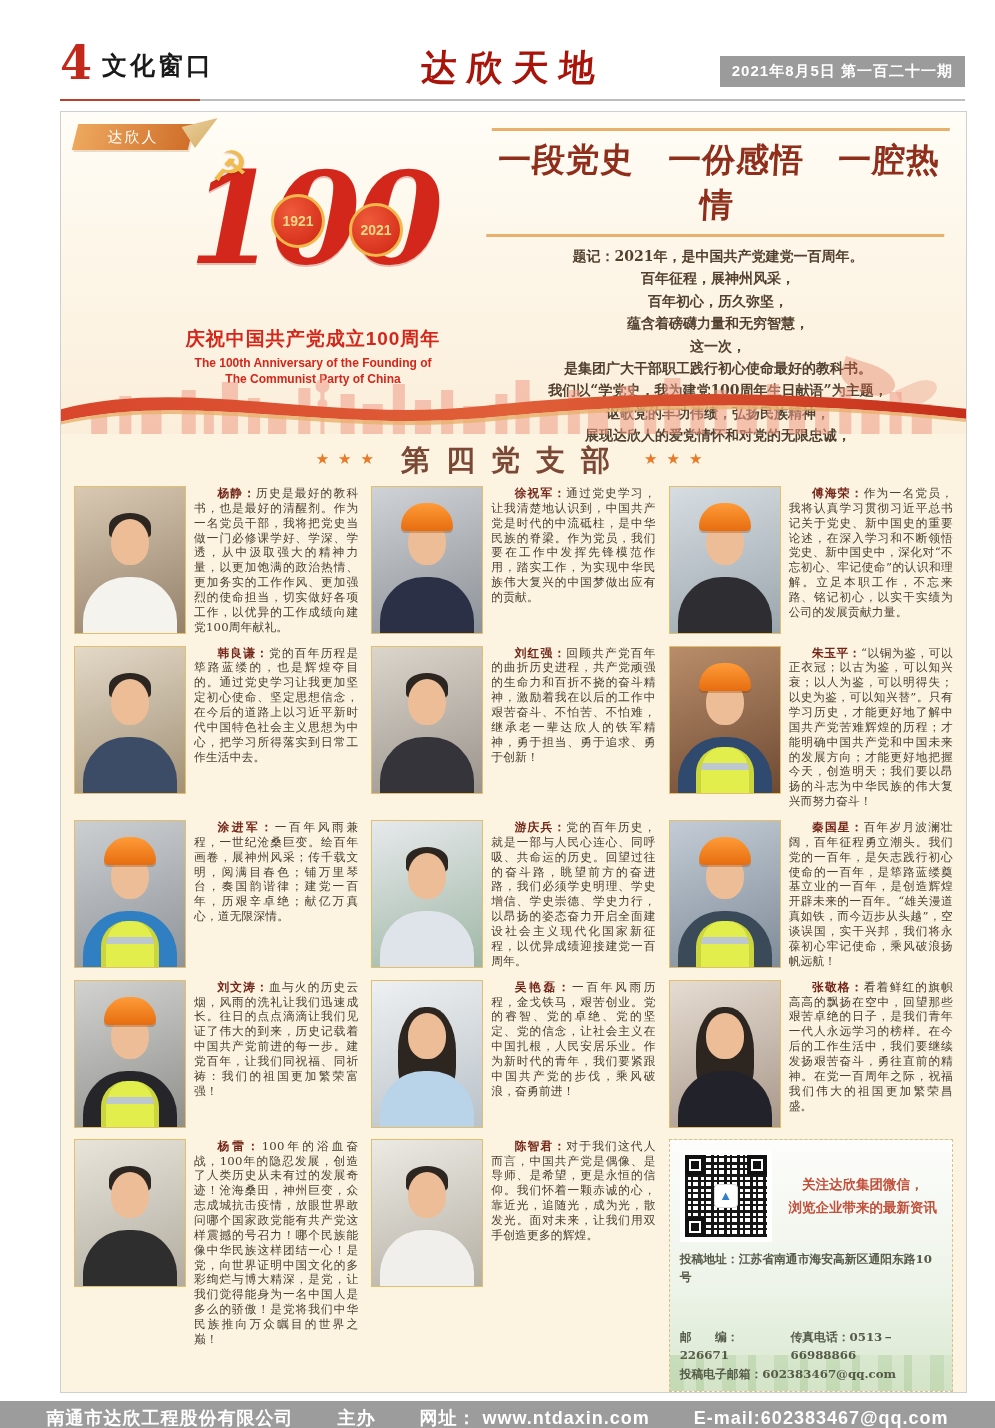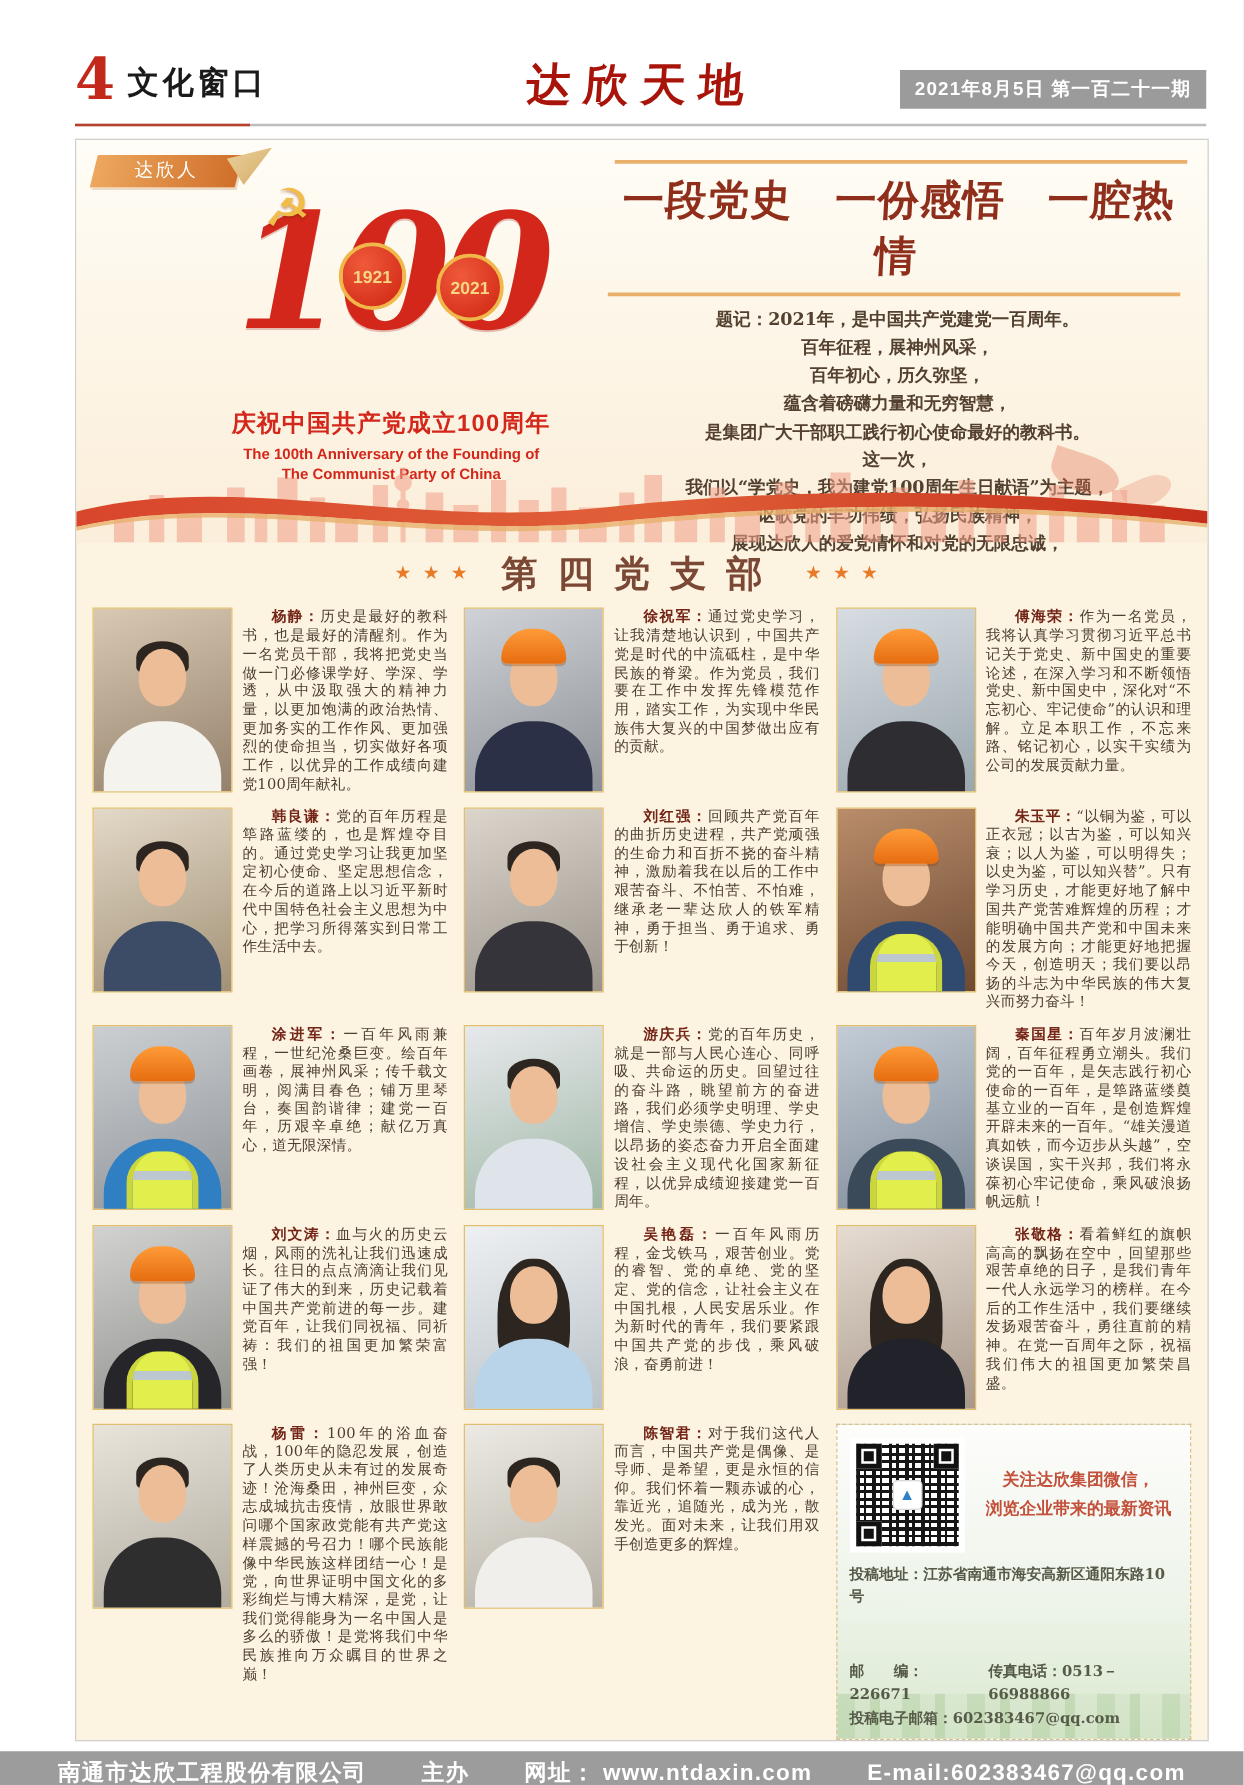--- a/index.html
+++ b/index.html
@@ -126,22 +126,22 @@
         </div>
       </div>
 
       <div class="banner-right">
         <h1 class="headline">一段党史　一份感悟　一腔热情</h1>
         <div class="preface">
           <div>题记：2021年，是中国共产党建党一百周年。</div>
           <div>百年征程，展神州风采，</div>
           <div>百年初心，历久弥坚，</div>
           <div>蕴含着磅礴力量和无穷智慧，</div>
+          <div>这一次，</div>
           <div>是集团广大干部职工践行初心使命最好的教科书。</div>
-          <div>这一次，</div>
           <div>我们以“学党史，我为建党100周年生日献语”为主题，</div>
           <div>讴歌党的丰功伟绩，弘扬民族精神，</div>
           <div>展现达欣人的爱党情怀和对党的无限忠诚，</div>
         </div>
       </div>
 
       <span class="petal petal1"></span>
       <span class="petal petal2"></span>
 
       <svg class="skyline" viewBox="0 0 900 74" preserveAspectRatio="none">

